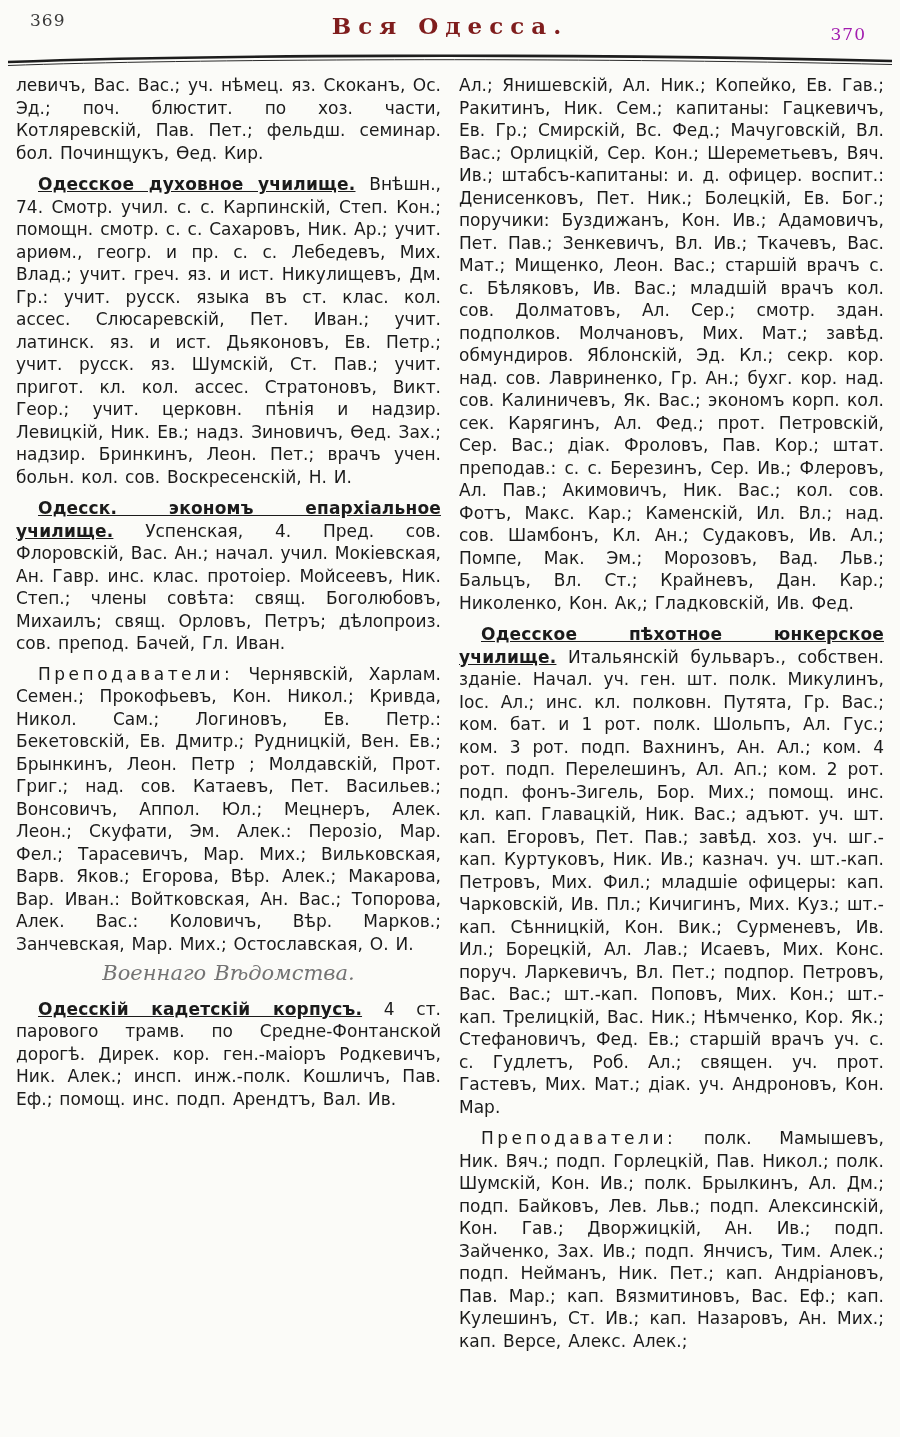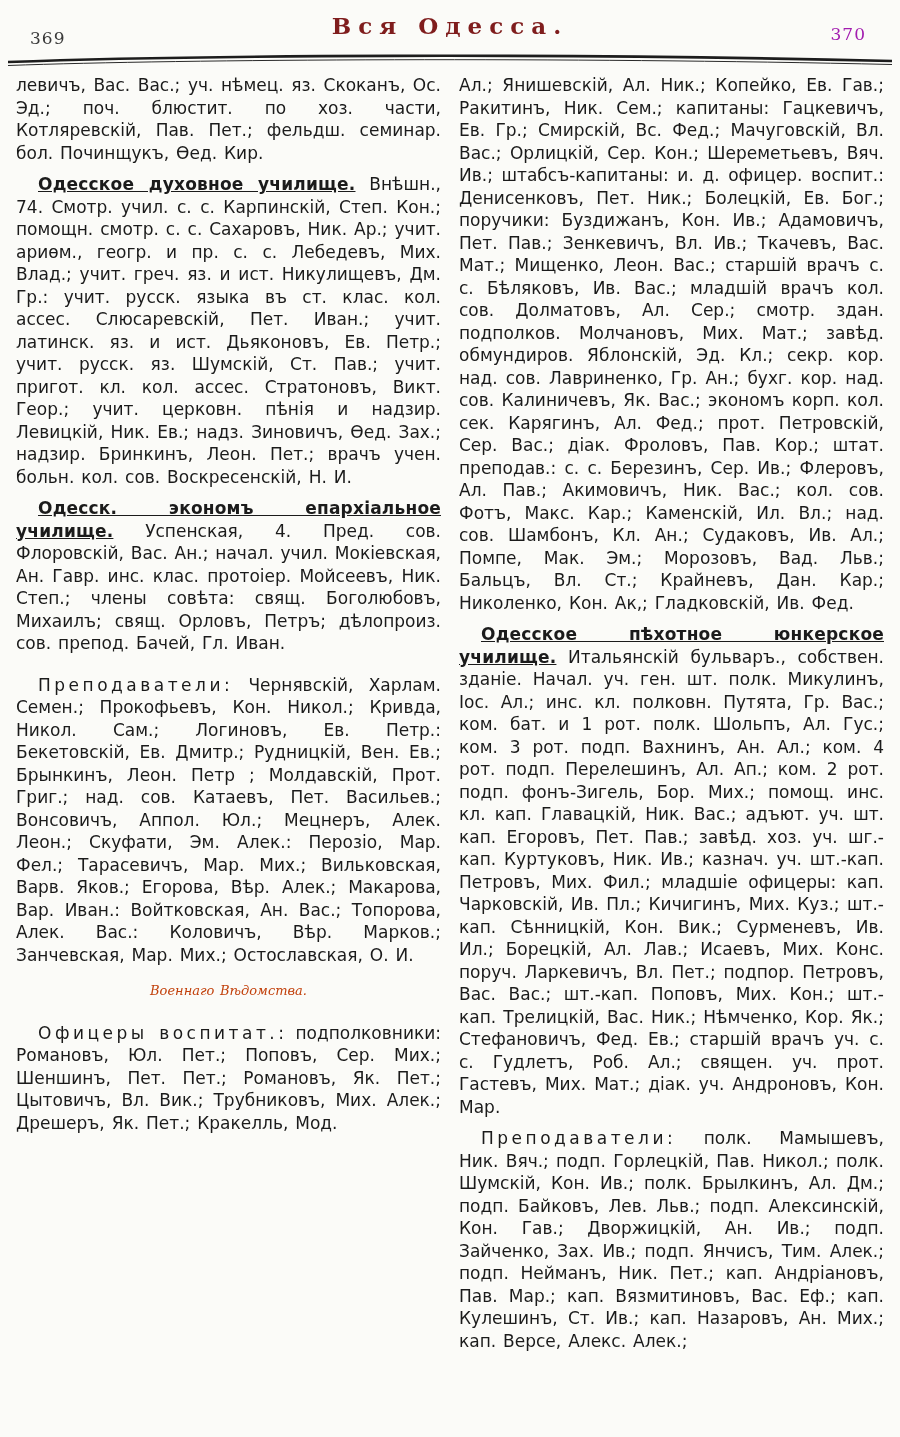--- a/index.html
+++ b/index.html
@@ -8,21 +8,21 @@
     width:900px;height:1437px;
     margin:0 auto;
     background:#fbfbf8;
     color:#1b1b1b;
     font-family:"DejaVu Sans","Liberation Sans",sans-serif;
     overflow:hidden;
     box-sizing:border-box;
   }
   .header{position:relative;height:52px;}
   .pg-num{
-    position:absolute;top:28px;
+    position:absolute;top:10px;
     font-family:"DejaVu Serif","Liberation Serif",serif;
     font-size:17px;color:#3a3a3a;letter-spacing:1px;
   }
   .pg-num.left{left:30px;}
   .pg-num.right{right:34px;top:24px;color:#a21caf;}
   .page-title{
     position:absolute;left:0;right:0;top:12px;
     text-align:center;
     font-family:"DejaVu Serif","Liberation Serif",serif;
     font-weight:bold;font-size:23px;letter-spacing:7px;
@@ -36,28 +36,28 @@
   }
   .col{
     flex:1;min-width:0;
     text-align:justify;
     font-size:17px;line-height:22.5px;
     word-spacing:1.5px;
   }
   .para{margin:0;}
   .plain{text-indent:0;}
   .entry{margin-top:9px;text-indent:22px;}
-  .sub{margin-top:19px;text-indent:22px;}
+  .sub{margin-top:8px;text-indent:22px;}
   .entry b{font-weight:700;letter-spacing:.2px;text-decoration:underline;}
   .spaced{letter-spacing:3.5px;font-weight:400;}
   .divider-italic{
-    margin:14px 0 13px;
+    margin:7px 0 13px;
     text-align:center;text-indent:0;
     font-family:"DejaVu Serif","Liberation Serif",serif;
-    font-style:italic;font-size:13px;color:#c2410c;
+    font-style:italic;font-size:21px;color:#737373;
   }
 </style>
 </head>
 <body>
 
 <div class="page">
 
   <div class="header">
     <span class="pg-num left">369</span>
     <div class="page-title">Вся Одесса.</div>
@@ -82,24 +82,24 @@
 
       <p class="para entry"><b>Одесск. экономъ епархіальное училище.</b>
         <span>Успенская, 4. Пред. сов. Флоровскій, Вас. Ан.; начал. учил. Мокіевская, Ан. Гавр. инс. клас. протоіер. Мойсеевъ, Ник. Степ.; члены совѣта: свящ. Боголюбовъ, Михаилъ; свящ. Орловъ, Петръ; дѣлопроиз. сов. препод. Бачей, Гл. Иван.</span></p>
 
       <p class="para sub"><span class="spaced">Преподаватели:</span>
         <span>Чернявскій, Харлам. Семен.; Прокофьевъ, Кон. Никол.; Кривда, Никол. Сам.; Логиновъ, Ев. Петр.: Бекетовскій, Ев. Дмитр.; Рудницкій, Вен. Ев.; Брынкинъ, Леон. Петр ; Молдавскій, Прот. Григ.; над. сов. Катаевъ, Пет. Васильев.; Вонсовичъ, Аппол. Юл.; Мецнеръ, Алек. Леон.; Скуфати, Эм. Алек.: Перозіо, Мар. Фел.; Тарасевичъ, Мар. Мих.; Вильковская, Варв. Яков.; Егорова, Вѣр. Алек.; Макарова, Вар. Иван.: Войтковская, Ан. Вас.; Топорова, Алек. Вас.: Коловичъ, Вѣр. Марков.; Занчевская, Мар. Мих.; Остославская, О. И.</span></p>
 
 
       <p class="para divider-italic"><span>Военнаго Вѣдомства.</span></p>
 
+      <p class="para entry"><b>Одесскій кадетскій корпусъ.</b>
+        <span>4 ст. парового трамв. по Средне-Фонтанской дорогѣ. Дирек. кор. ген.-маіоръ Родкевичъ, Ник. Алек.; инсп. инж.-полк. Кошличъ, Пав. Еф.; помощ. инс. подп. Арендтъ, Вал. Ив.</span></p>
 
 
-      <p class="para sub"><span class="spaced">Офицеры воспитат.:</span>
-        <span>подполковники: Романовъ, Юл. Пет.; Поповъ, Сер. Мих.; Шеншинъ, Пет. Пет.; Романовъ, Як. Пет.; Цытовичъ, Вл. Вик.; Трубниковъ, Мих. Алек.; Дрешеръ, Як. Пет.; Кракелль, Мод.</span></p>
 
     </div>
 
     <div class="col">
 
       <p class="para plain"><span>Ал.; Янишевскій, Ал. Ник.; Копейко, Ев. Гав.; Ракитинъ, Ник. Сем.; капитаны: Гацкевичъ, Ев. Гр.; Смирскій, Вс. Фед.; Мачуговскій, Вл. Вас.; Орлицкій, Сер. Кон.; Шереметьевъ, Вяч. Ив.; штабсъ-капитаны: и. д. офицер. воспит.: Денисенковъ, Пет. Ник.; Болецкій, Ев. Бог.; поручики: Буздижанъ, Кон. Ив.; Адамовичъ, Пет. Пав.; Зенкевичъ, Вл. Ив.; Ткачевъ, Вас. Мат.; Мищенко, Леон. Вас.; старшій врачъ с. с. Бѣляковъ, Ив. Вас.; младшій врачъ кол. сов. Долматовъ, Ал. Сер.; смотр. здан. подполков. Молчановъ, Мих. Мат.; завѣд. обмундиров. Яблонскій, Эд. Кл.; секр. кор. над. сов. Лавриненко, Гр. Ан.; бухг. кор. над. сов. Калиничевъ, Як. Вас.; экономъ корп. кол. сек. Карягинъ, Ал. Фед.; прот. Петровскій, Сер. Вас.; діак. Фроловъ, Пав. Кор.; штат. преподав.: с. с. Березинъ, Сер. Ив.; Флеровъ, Ал. Пав.; Акимовичъ, Ник. Вас.; кол. сов. Фотъ, Макс. Кар.; Каменскій, Ил. Вл.; над. сов. Шамбонъ, Кл. Ан.; Судаковъ, Ив. Ал.; Помпе, Мак. Эм.; Морозовъ, Вад. Льв.; Бальцъ, Вл. Ст.; Крайневъ, Дан. Кар.; Николенко, Кон. Ак,; Гладковскій, Ив. Фед.</span></p>
 
       <p class="para entry"><b>Одесское пѣхотное юнкерское училище.</b>
         <span>Итальянскій бульваръ., собствен. зданіе. Начал. уч. ген. шт. полк. Микулинъ, Іос. Ал.; инс. кл. полковн. Путята, Гр. Вас.; ком. бат. и 1 рот. полк. Шольпъ, Ал. Гус.; ком. 3 рот. подп. Вахнинъ, Ан. Ал.; ком. 4 рот. подп. Перелешинъ, Ал. Ап.; ком. 2 рот. подп. фонъ-Зигель, Бор. Мих.; помощ. инс. кл. кап. Главацкій, Ник. Вас.; адъют. уч. шт. кап. Егоровъ, Пет. Пав.; завѣд. хоз. уч. шг.-кап. Куртуковъ, Ник. Ив.; казнач. уч. шт.-кап. Петровъ, Мих. Фил.; младшіе офицеры: кап. Чарковскій, Ив. Пл.; Кичигинъ, Мих. Куз.; шт.-кап. Сѣнницкій, Кон. Вик.; Сурменевъ, Ив. Ил.; Борецкій, Ал. Лав.; Исаевъ, Мих. Конс. поруч. Ларкевичъ, Вл. Пет.; подпор. Петровъ, Вас. Вас.; шт.-кап. Поповъ, Мих. Кон.; шт.-кап. Трелицкій, Вас. Ник.; Нѣмченко, Кор. Як.; Стефановичъ, Фед. Ев.; старшій врачъ уч. с. с. Гудлетъ, Роб. Ал.; священ. уч. прот. Гастевъ, Мих. Мат.; діак. уч. Андроновъ, Кон. Мар.</span></p>
 

